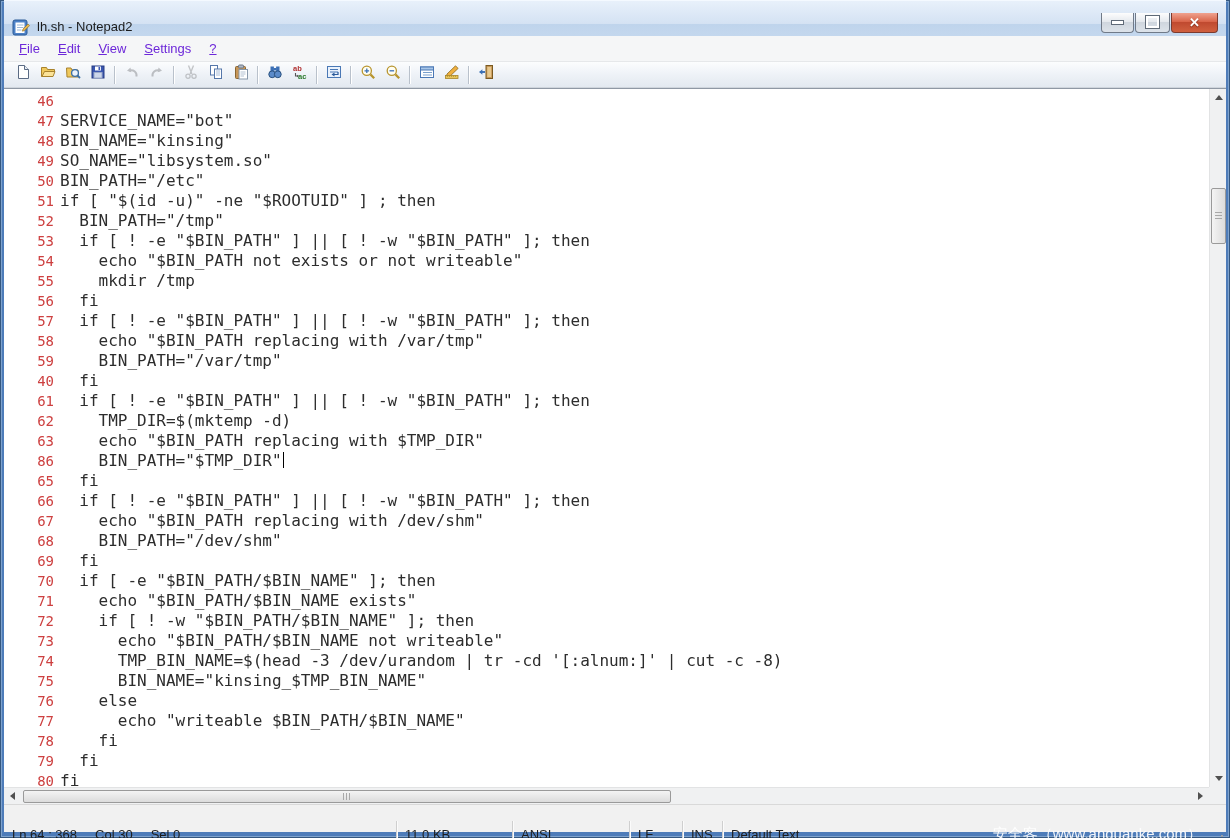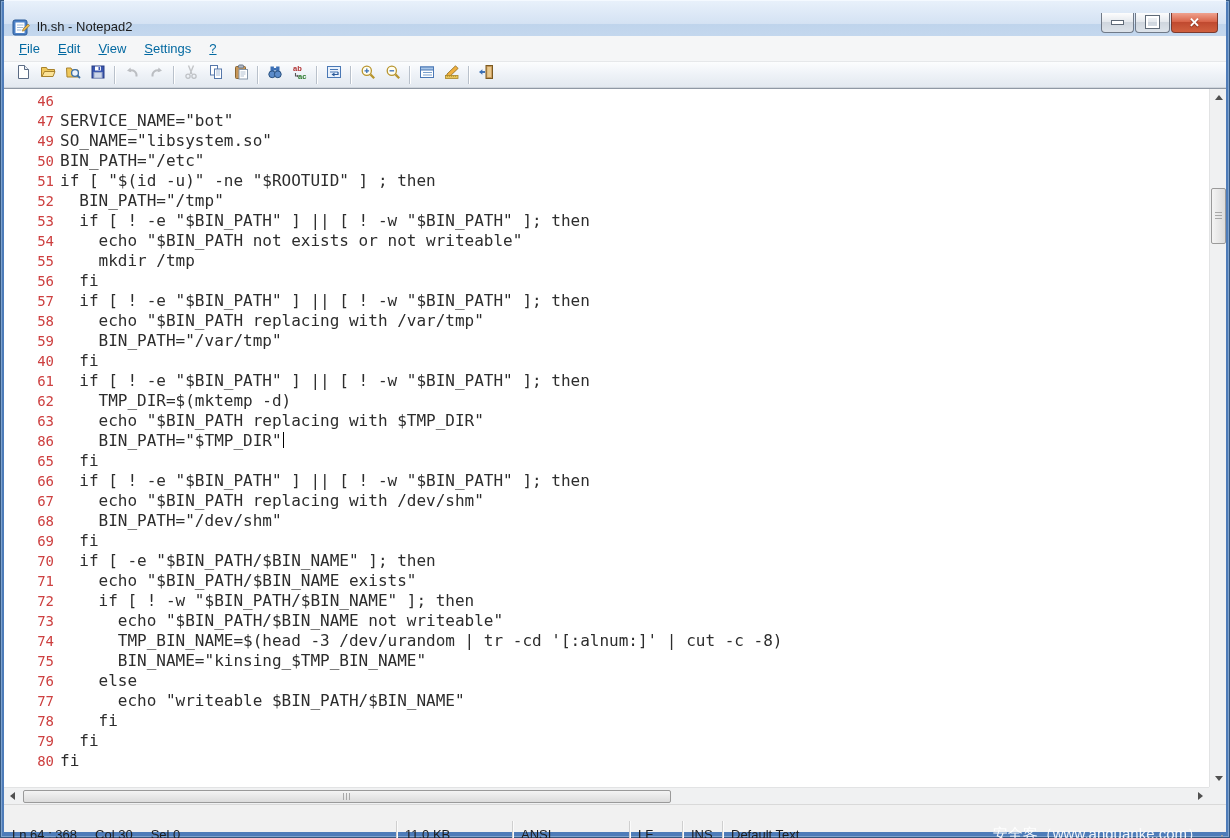--- a/index.html
+++ b/index.html
@@ -21,21 +21,21 @@
   .win-btn.min{width:31px;} .win-btn.max{width:33px;}
   .win-btn.close{width:45px;border-color:#7c3a2e;
            background:linear-gradient(#efa28f,#d9654a 45%,#c04a30 50%,#d0603f);}
   .glyph-min{width:11px;height:3px;background:#fff;border:1px solid #5f6a77;}
   .glyph-max{width:9px;height:8px;border:2px solid #fff;outline:1px solid #5f6a77;background:transparent;}
   .glyph-close{font-size:13px;font-weight:bold;color:#fff;text-shadow:0 1px 1px #7a2a1a;line-height:1;}
   
   .menubar{position:absolute;left:4px;top:36px;right:4px;height:26px;background:#f5f6f7;
            display:flex;align-items:center;padding-left:6px;box-sizing:border-box;
            border-bottom:1px solid #e6e8ea;}
-  .menu-item{font-size:13px;color:#0369a1;padding:3px 9px;cursor:default;}
+  .menu-item{font-size:13px;color:#6d28d9;padding:3px 9px;cursor:default;}
   .menu-item u{text-decoration:underline;}
   
   .toolbar{position:absolute;left:4px;top:62px;right:4px;height:26px;
            background:linear-gradient(#fcfdfe,#eef2f7 50%,#e3e9f0);
            display:flex;align-items:center;padding-left:6px;box-sizing:border-box;
            border-bottom:1px solid #cfd5dc;}
   .tb-btn{width:23px;height:22px;display:flex;align-items:flex-start;justify-content:center;
           border:1px solid transparent;border-radius:2px;}
   .tb-btn.disabled{opacity:.45;filter:grayscale(90%);}
   .tb-sep{width:1px;height:18px;background:#b9c1cb;margin:0 4px;box-shadow:1px 0 0 #fff;}
@@ -257,20 +257,21 @@
           <path d="M7 8H1.8" stroke="#3b6fb5" stroke-width="1.9"></path>
           <path d="M4.4 5.2L1.2 8l3.2 2.8z" fill="#3b6fb5"></path>
         </svg>
       </div>
     </div>
 
   <div class="editor">
     <div class="code-viewport" id="code" style="padding-top: 2px;">
         <div class="code-line"><span class="ln">46</span><pre class="code-text"></pre></div>
         <div class="code-line"><span class="ln">47</span><pre class="code-text">SERVICE_NAME="bot"</pre></div>
+        <div class="code-line"><span class="ln">48</span><pre class="code-text">BIN_NAME="kinsing"</pre></div>
         <div class="code-line"><span class="ln">49</span><pre class="code-text">SO_NAME="libsystem.so"</pre></div>
         <div class="code-line"><span class="ln">50</span><pre class="code-text">BIN_PATH="/etc"</pre></div>
         <div class="code-line"><span class="ln">51</span><pre class="code-text">if [ "$(id -u)" -ne "$ROOTUID" ] ; then</pre></div>
         <div class="code-line"><span class="ln">52</span><pre class="code-text">  BIN_PATH="/tmp"</pre></div>
         <div class="code-line"><span class="ln">53</span><pre class="code-text">  if [ ! -e "$BIN_PATH" ] || [ ! -w "$BIN_PATH" ]; then</pre></div>
         <div class="code-line"><span class="ln">54</span><pre class="code-text">    echo "$BIN_PATH not exists or not writeable"</pre></div>
         <div class="code-line"><span class="ln">55</span><pre class="code-text">    mkdir /tmp</pre></div>
         <div class="code-line"><span class="ln">56</span><pre class="code-text">  fi</pre></div>
         <div class="code-line"><span class="ln">57</span><pre class="code-text">  if [ ! -e "$BIN_PATH" ] || [ ! -w "$BIN_PATH" ]; then</pre></div>
         <div class="code-line"><span class="ln">58</span><pre class="code-text">    echo "$BIN_PATH replacing with /var/tmp"</pre></div>

